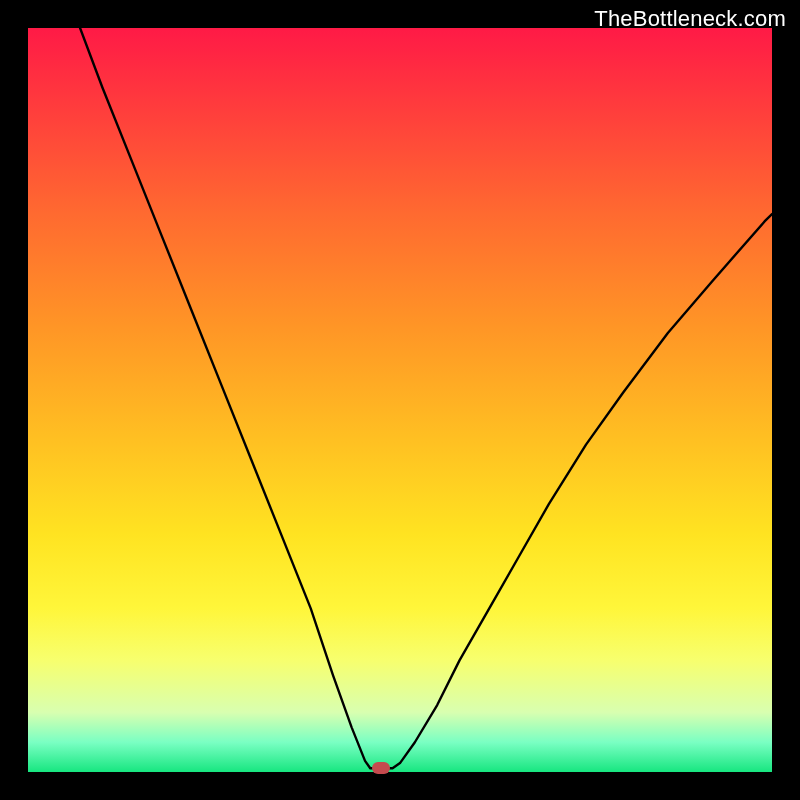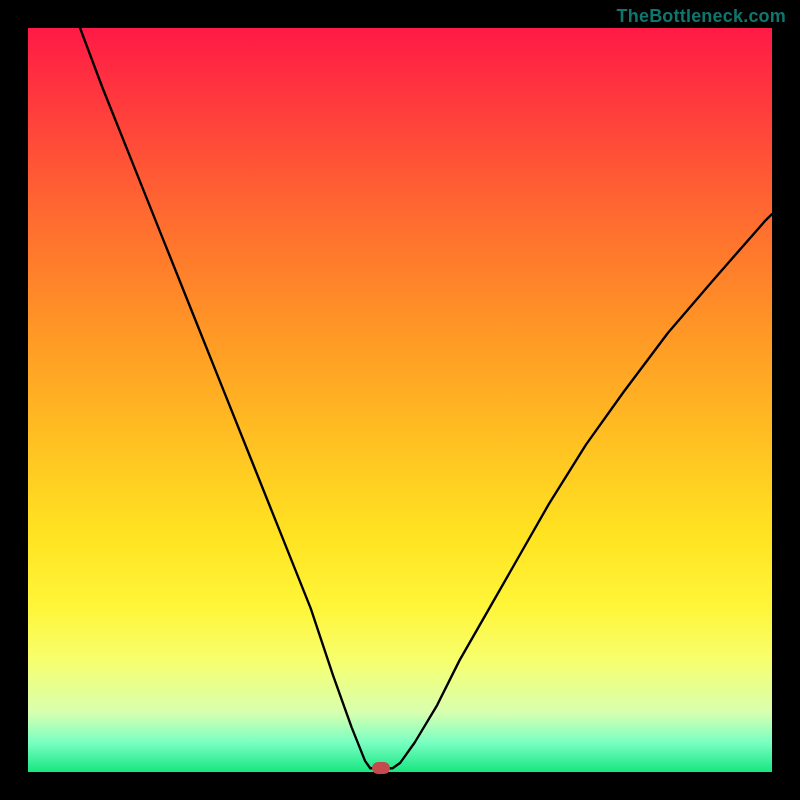--- a/index.html
+++ b/index.html
@@ -32,23 +32,23 @@
       #fff63a 78%,
       #f7ff6e 85%,
       #d8ffb0 92%,
       #7affc3 96%,
       #17e680 100%);
   }
   .watermark {
     position: absolute;
     top: 6px;
     right: 14px;
-    color: #0f766e;
-    font-size: 18px;
-    font-weight: 700;
+    color: #ffffff;
+    font-size: 22px;
+    font-weight: 400;
     letter-spacing: 0.2px;
     user-select: none;
   }
   svg.curve {
     position: absolute;
     left: 0; top: 0;
     width: 100%;
     height: 100%;
   }
   .marker {

